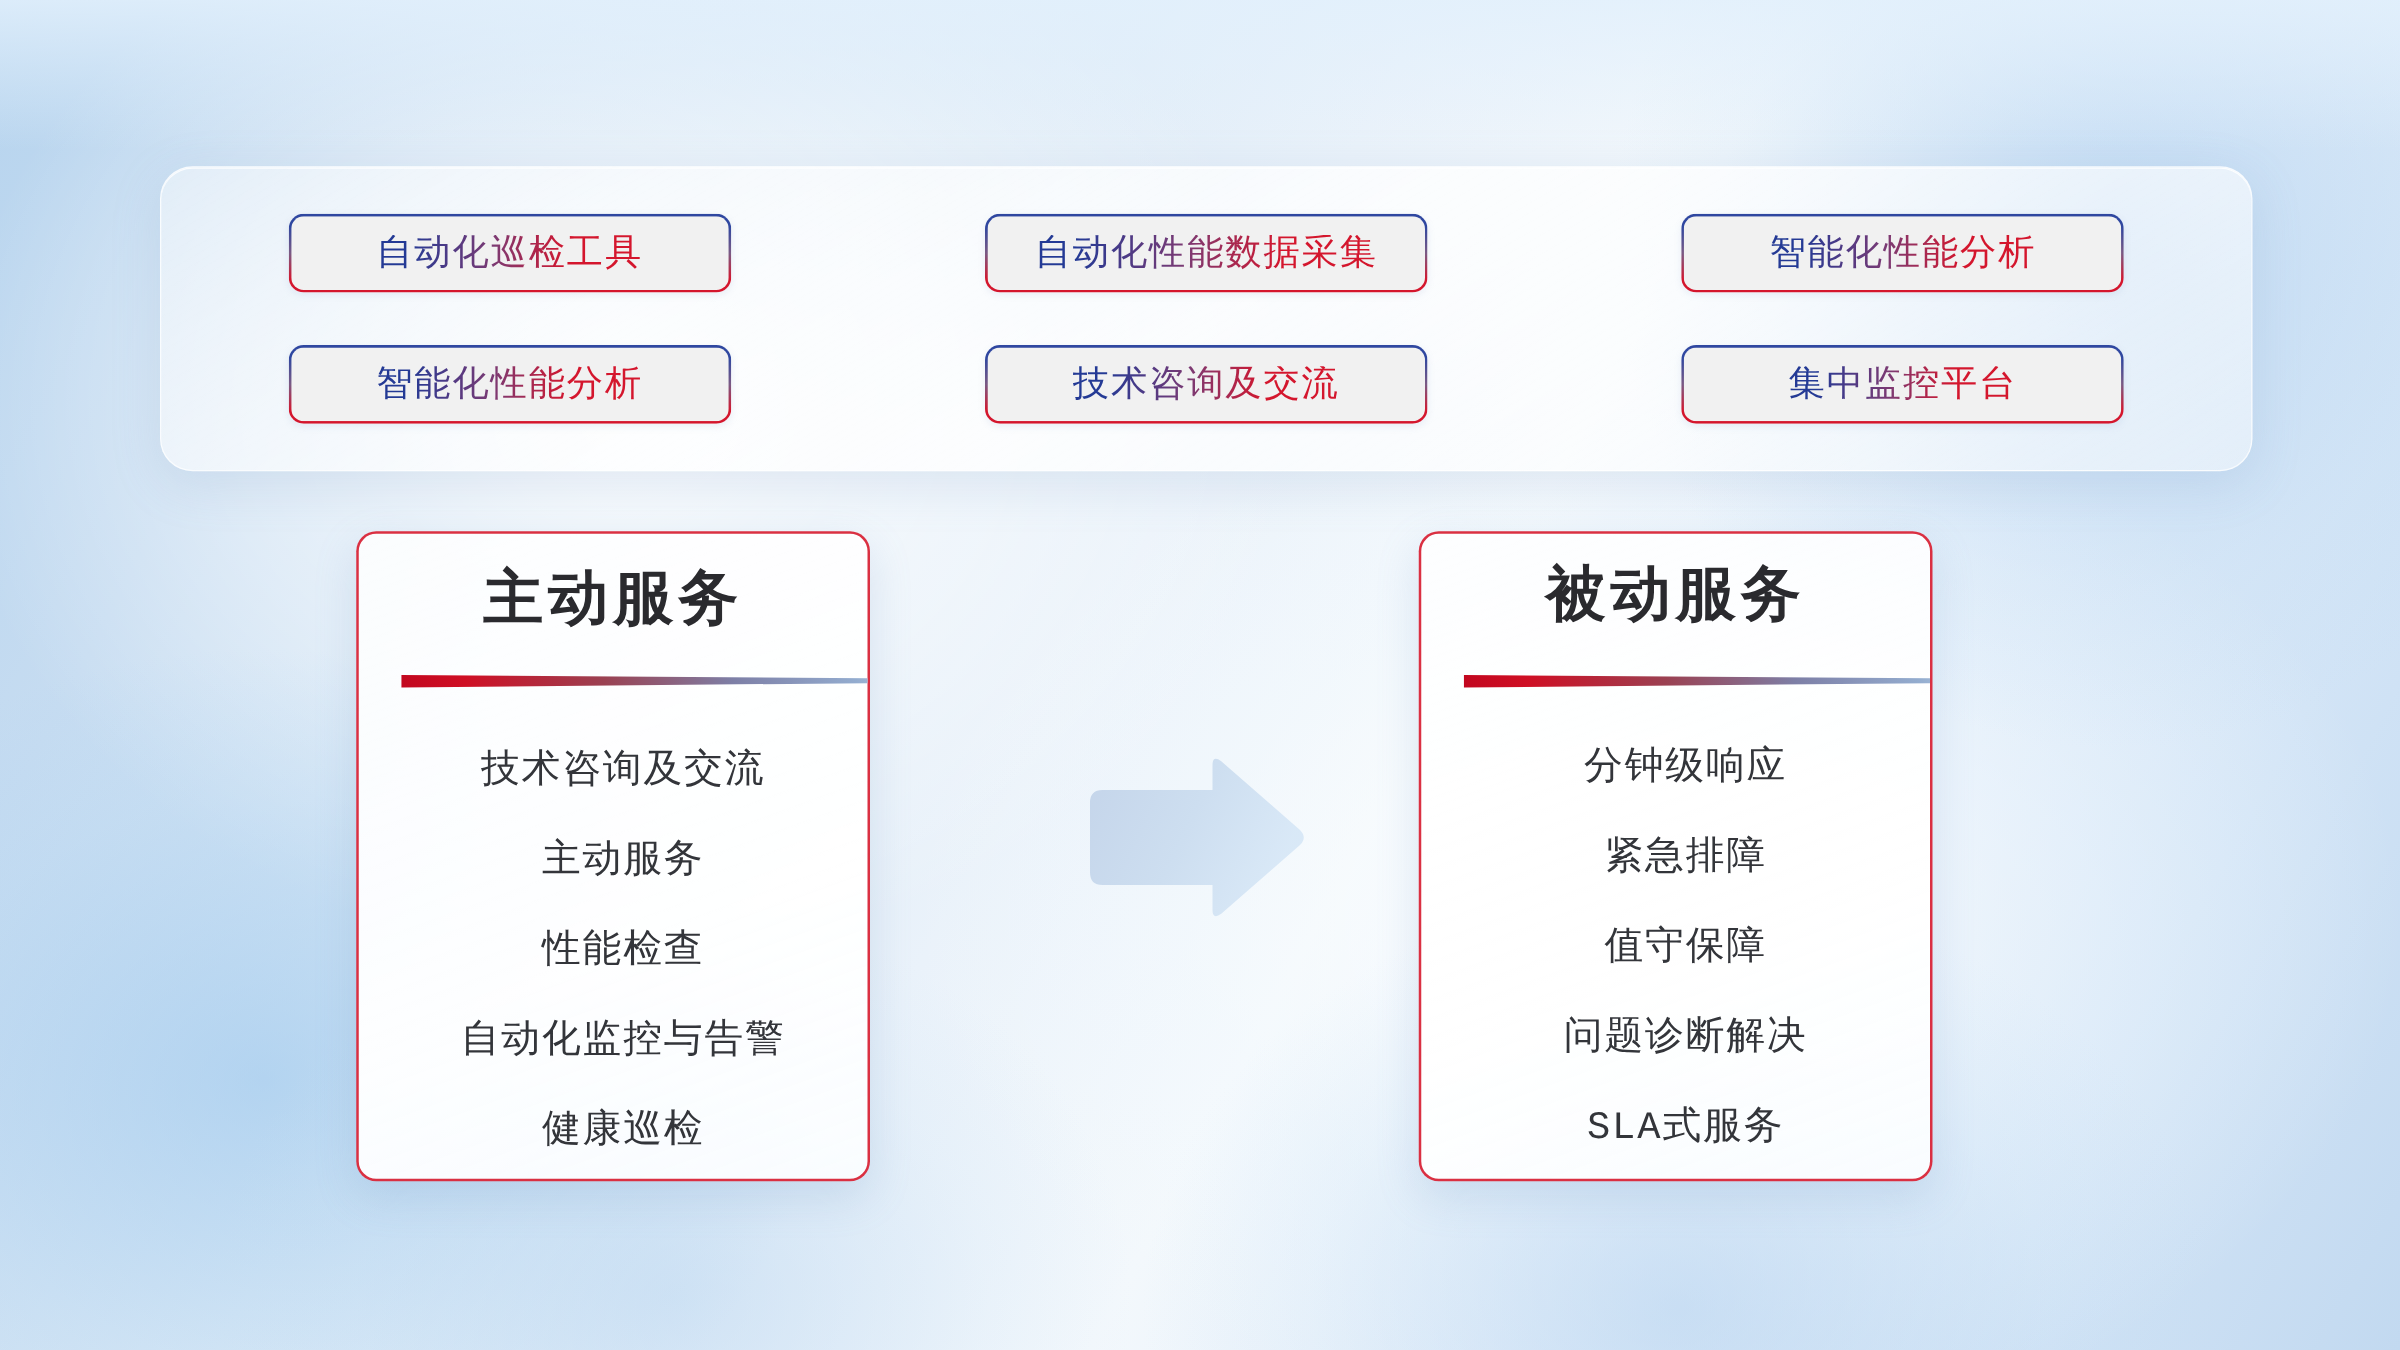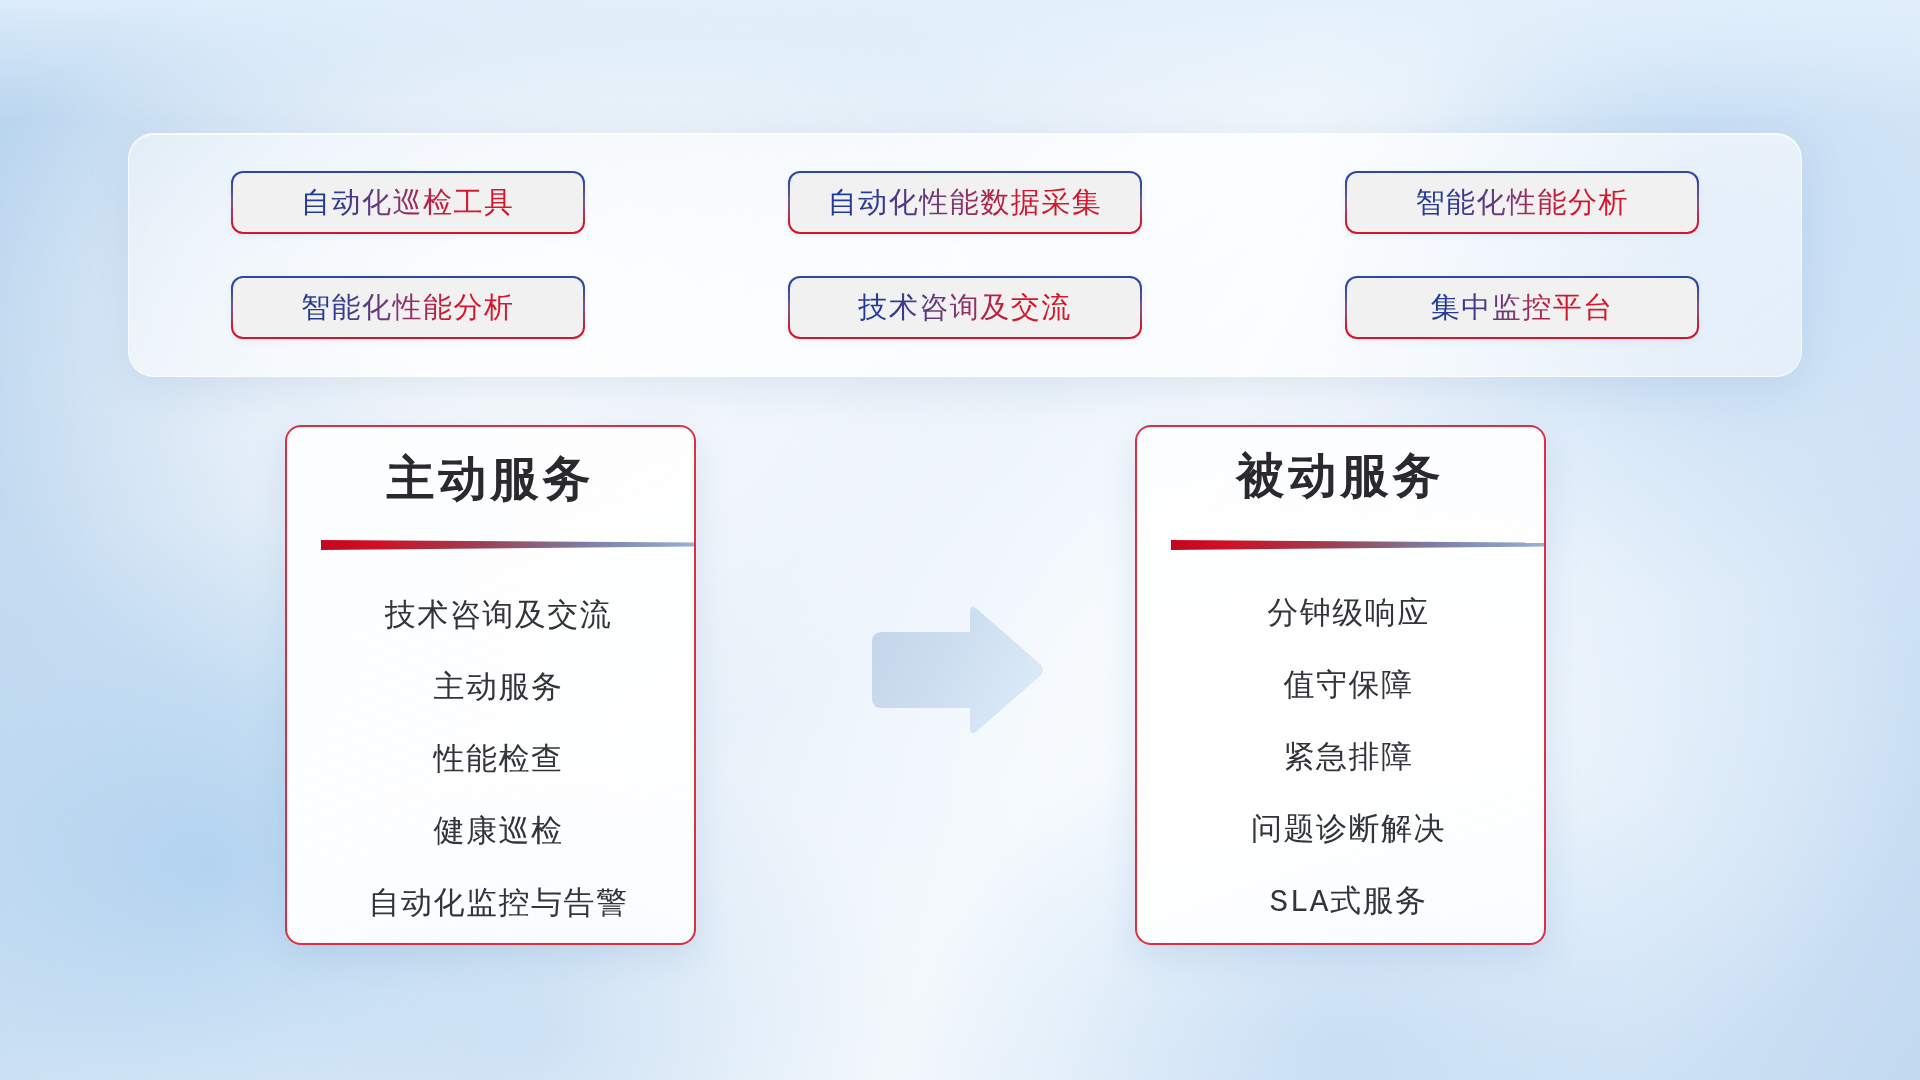--- a/index.html
+++ b/index.html
@@ -240,22 +240,22 @@
         </linearGradient>
       </defs>
       <path d="M0 3 L428 6 L428 9 L0 13 Z" fill="url(#divGradA)"></path>
     </svg>
   </div>
 
   <div class="svc-list">
     <div class="svc-item">技术咨询及交流</div>
     <div class="svc-item">主动服务</div>
     <div class="svc-item">性能检查</div>
+    <div class="svc-item">自动化监控与告警</div>
     <div class="svc-item">健康巡检</div>
-    <div class="svc-item">自动化监控与告警</div>
   </div>
 </div>
 
 <div class="svc-card" id="card-reactive">
   <div class="svc-title">被动服务</div>
 
   <div class="svc-divider">
     <svg viewBox="0 0 428 14" preserveAspectRatio="none" xmlns="http://www.w3.org/2000/svg">
       <defs>
         <linearGradient id="divGradB" x1="0" y1="0" x2="1" y2="0">
@@ -266,18 +266,18 @@
           <stop offset="85%" stop-color="#93accf"></stop>
           <stop offset="100%" stop-color="#c9d9ea"></stop>
         </linearGradient>
       </defs>
       <path d="M0 3 L428 6 L428 9 L0 13 Z" fill="url(#divGradB)"></path>
     </svg>
   </div>
 
   <div class="svc-list">
     <div class="svc-item">分钟级响应</div>
+    <div class="svc-item">紧急排障</div>
     <div class="svc-item">值守保障</div>
-    <div class="svc-item">紧急排障</div>
     <div class="svc-item">问题诊断解决</div>
     <div class="svc-item">SLA式服务</div>
   </div>
 </div>
 
 </body></html>

